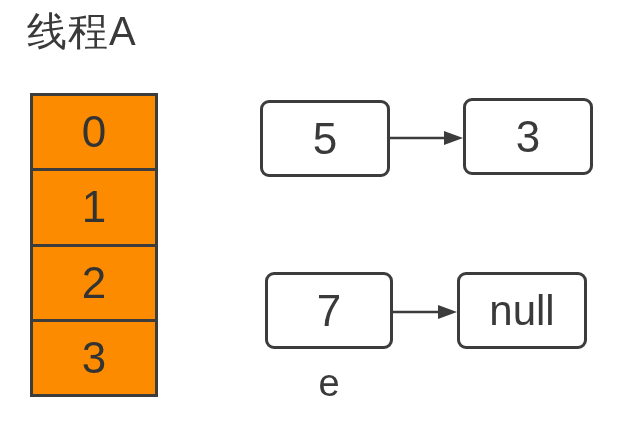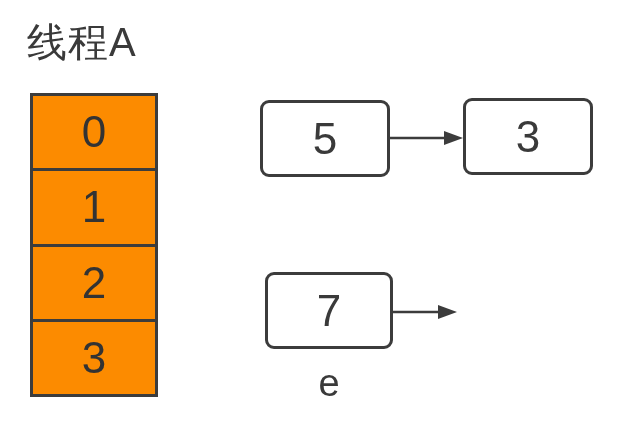--- a/index.html
+++ b/index.html
@@ -15,21 +15,21 @@
   .canvas {
     position: relative;
     width: 634px;
     height: 430px;
     background: var(--background);
     overflow: hidden;
   }
   .title {
     position: absolute;
     left: 27px;
-    top: 18px;
+    top: 7px;
     font-size: 40px;
     line-height: 1.2;
     color: var(--text);
     letter-spacing: 1px;
     white-space: nowrap;
   }
   .array {
     position: absolute;
     left: 30px;
     top: 93px;
@@ -99,15 +99,16 @@
     <line x1="0" y1="10" x2="55" y2="10"></line>
     <polygon points="54,3 73,10 54,17"></polygon>
   </svg>
   <div class="node node-3">3</div>
 
   <div class="node node-7">7</div>
   <svg class="arrow arrow-e" width="65" height="20" viewBox="0 0 65 20">
     <line x1="0" y1="10" x2="46" y2="10"></line>
     <polygon points="45,3 64,10 45,17"></polygon>
   </svg>
+  <div class="node node-null">null</div>
   <div class="link-label label-e">e</div>
 
 </div>
 
 </body></html>

